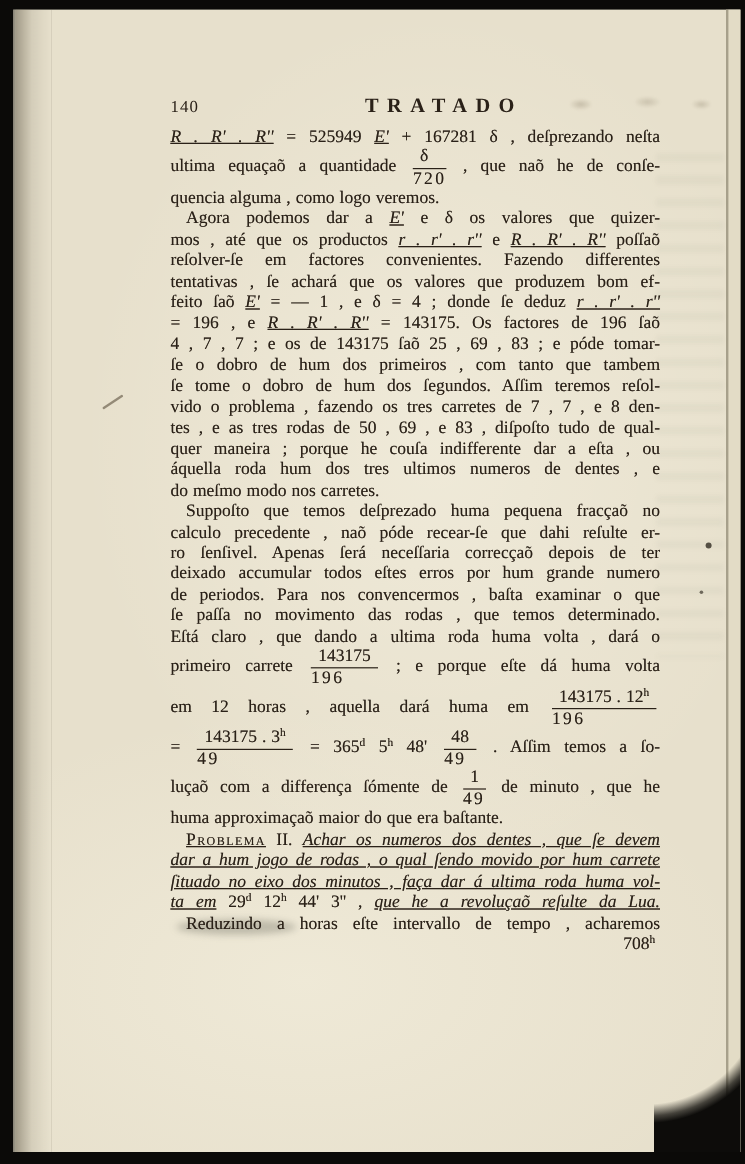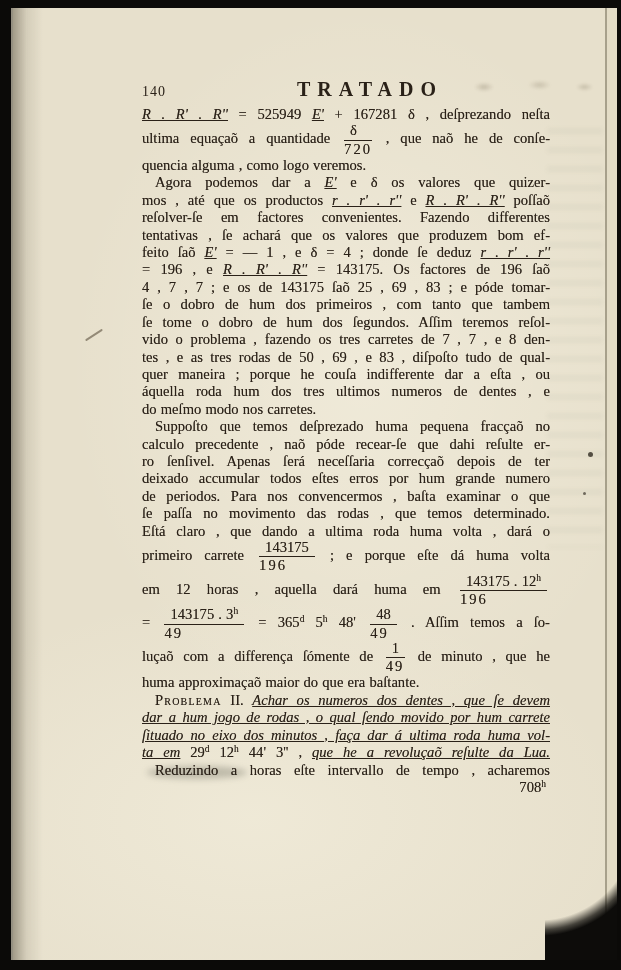--- a/index.html
+++ b/index.html
@@ -27,33 +27,33 @@
   }
   .corner-curl{
     position:absolute;right:0;bottom:0;width:72px;height:128px;
     background:radial-gradient(circle 118px at -6px -8px, rgba(0,0,0,0) 96px, rgba(14,13,10,0.75) 106px, #0d0c0a 112px);
   }
   .header{
     position:absolute;left:131px;top:70px;width:408px;
     display:flex;align-items:baseline;color:#2a2118;
   }
   .pagenum{font-size:14px;letter-spacing:1px;}
-  .title{flex:1;text-align:center;font-weight:bold;font-size:20px;letter-spacing:7px;transform:translateX(12px);}
+  .title{flex:1;text-align:center;font-weight:bold;font-size:17px;letter-spacing:7px;transform:translateX(12px);}
   .text-block{
     position:absolute;left:131px;top:98px;width:408px;
     font-size:14.6px;line-height:17.4px;color:#2a2118;
     text-shadow:0 0 0.5px rgba(42,33,24,0.55);
     word-spacing:0.5px;
   }
   .line{text-align:justify;text-align-last:justify;}
   .line.last{text-align-last:left;}
   .line.indent{text-indent:13px;}
   .line.catch{text-align-last:right;padding-right:4px;}
   .line i{font-style:italic;text-decoration:underline;}
-  .sc{font-variant:small-caps;letter-spacing:1.2px;}
+  .sc{font-variant:small-caps;letter-spacing:1.2px;text-decoration:underline;}
   sup{font-size:9.5px;line-height:0;vertical-align:5px;}
   .frac{
     display:inline-block;vertical-align:-10px;text-align:center;
     line-height:1.05;margin:0 3px;
   }
   .frac .num{display:block;border-bottom:1.4px solid #2a2118;padding:0 6px 1px;}
   .frac .den{display:block;padding-top:1px;letter-spacing:2px;}
   
   .ghost-a{
     position:absolute;left:446px;top:68px;width:150px;height:20px;

